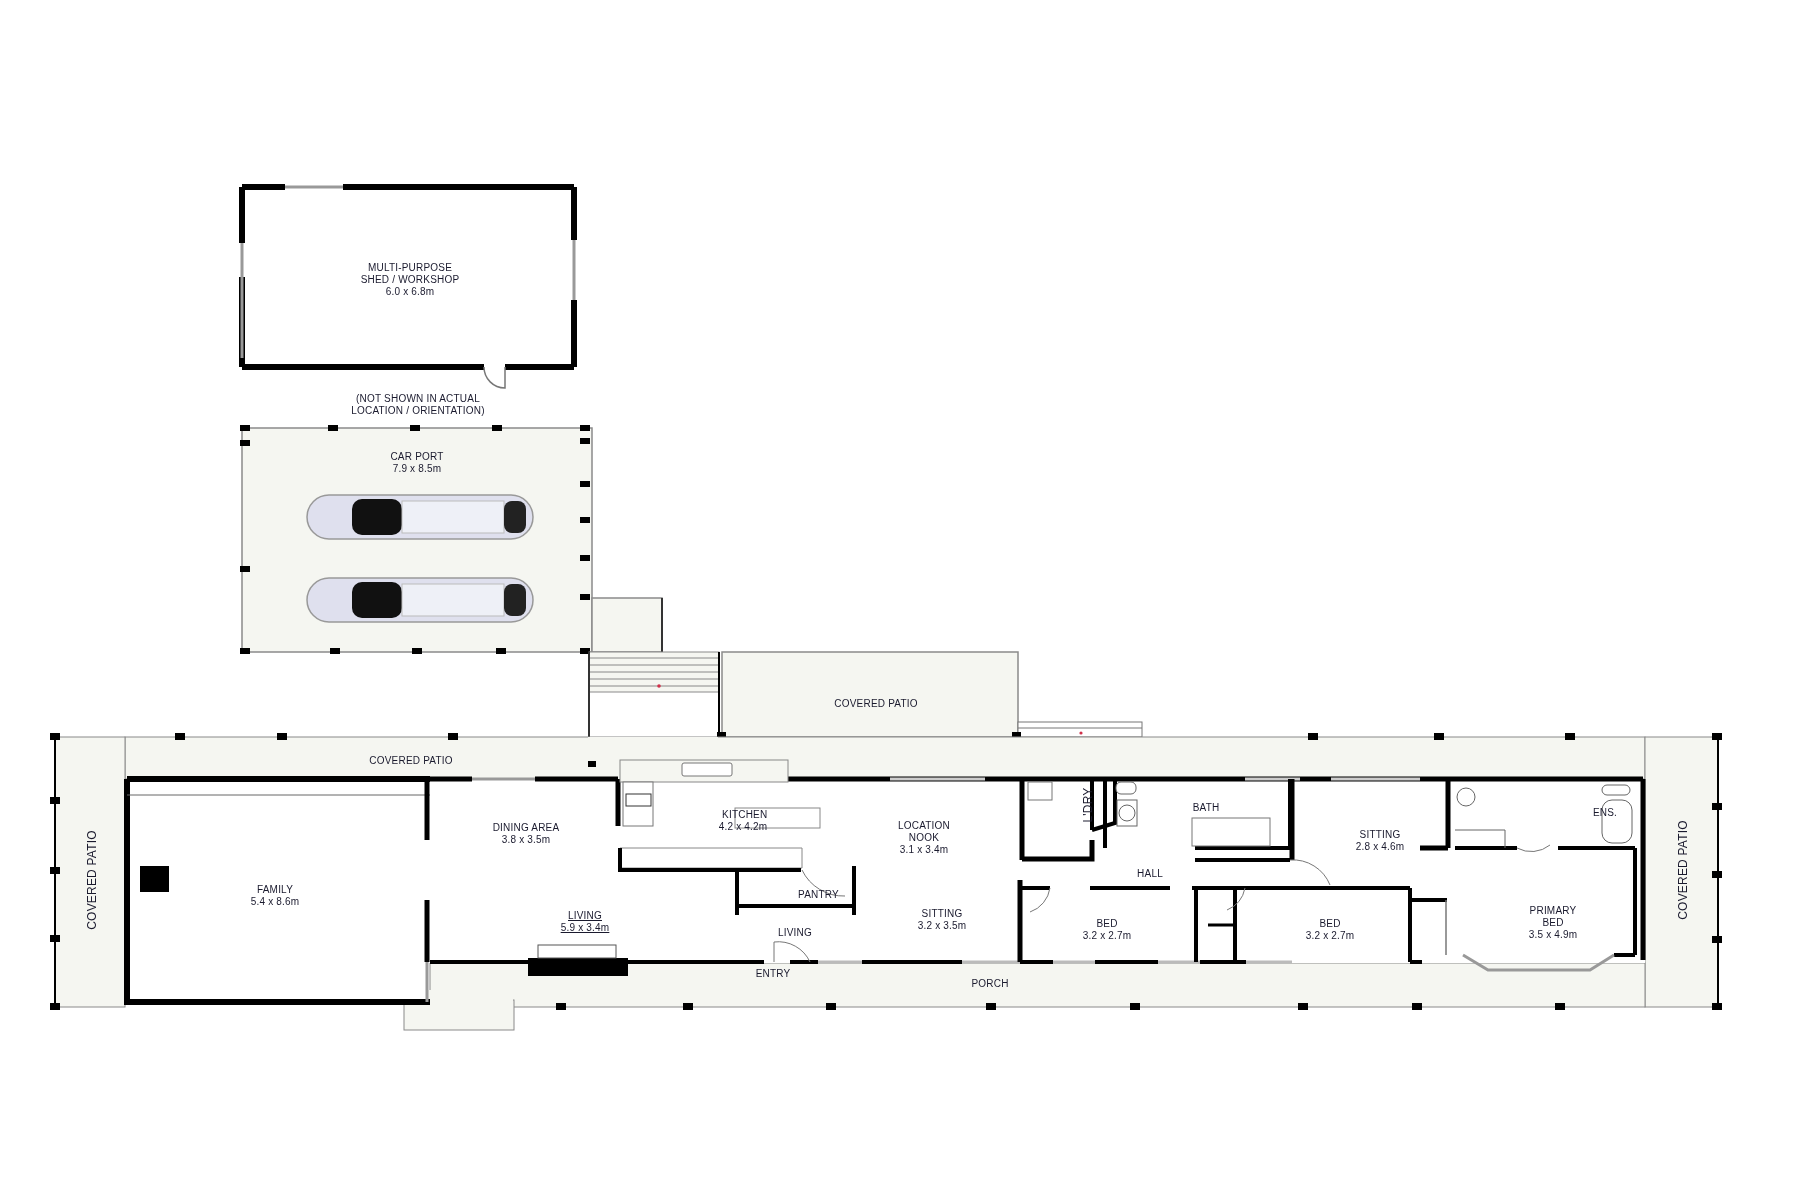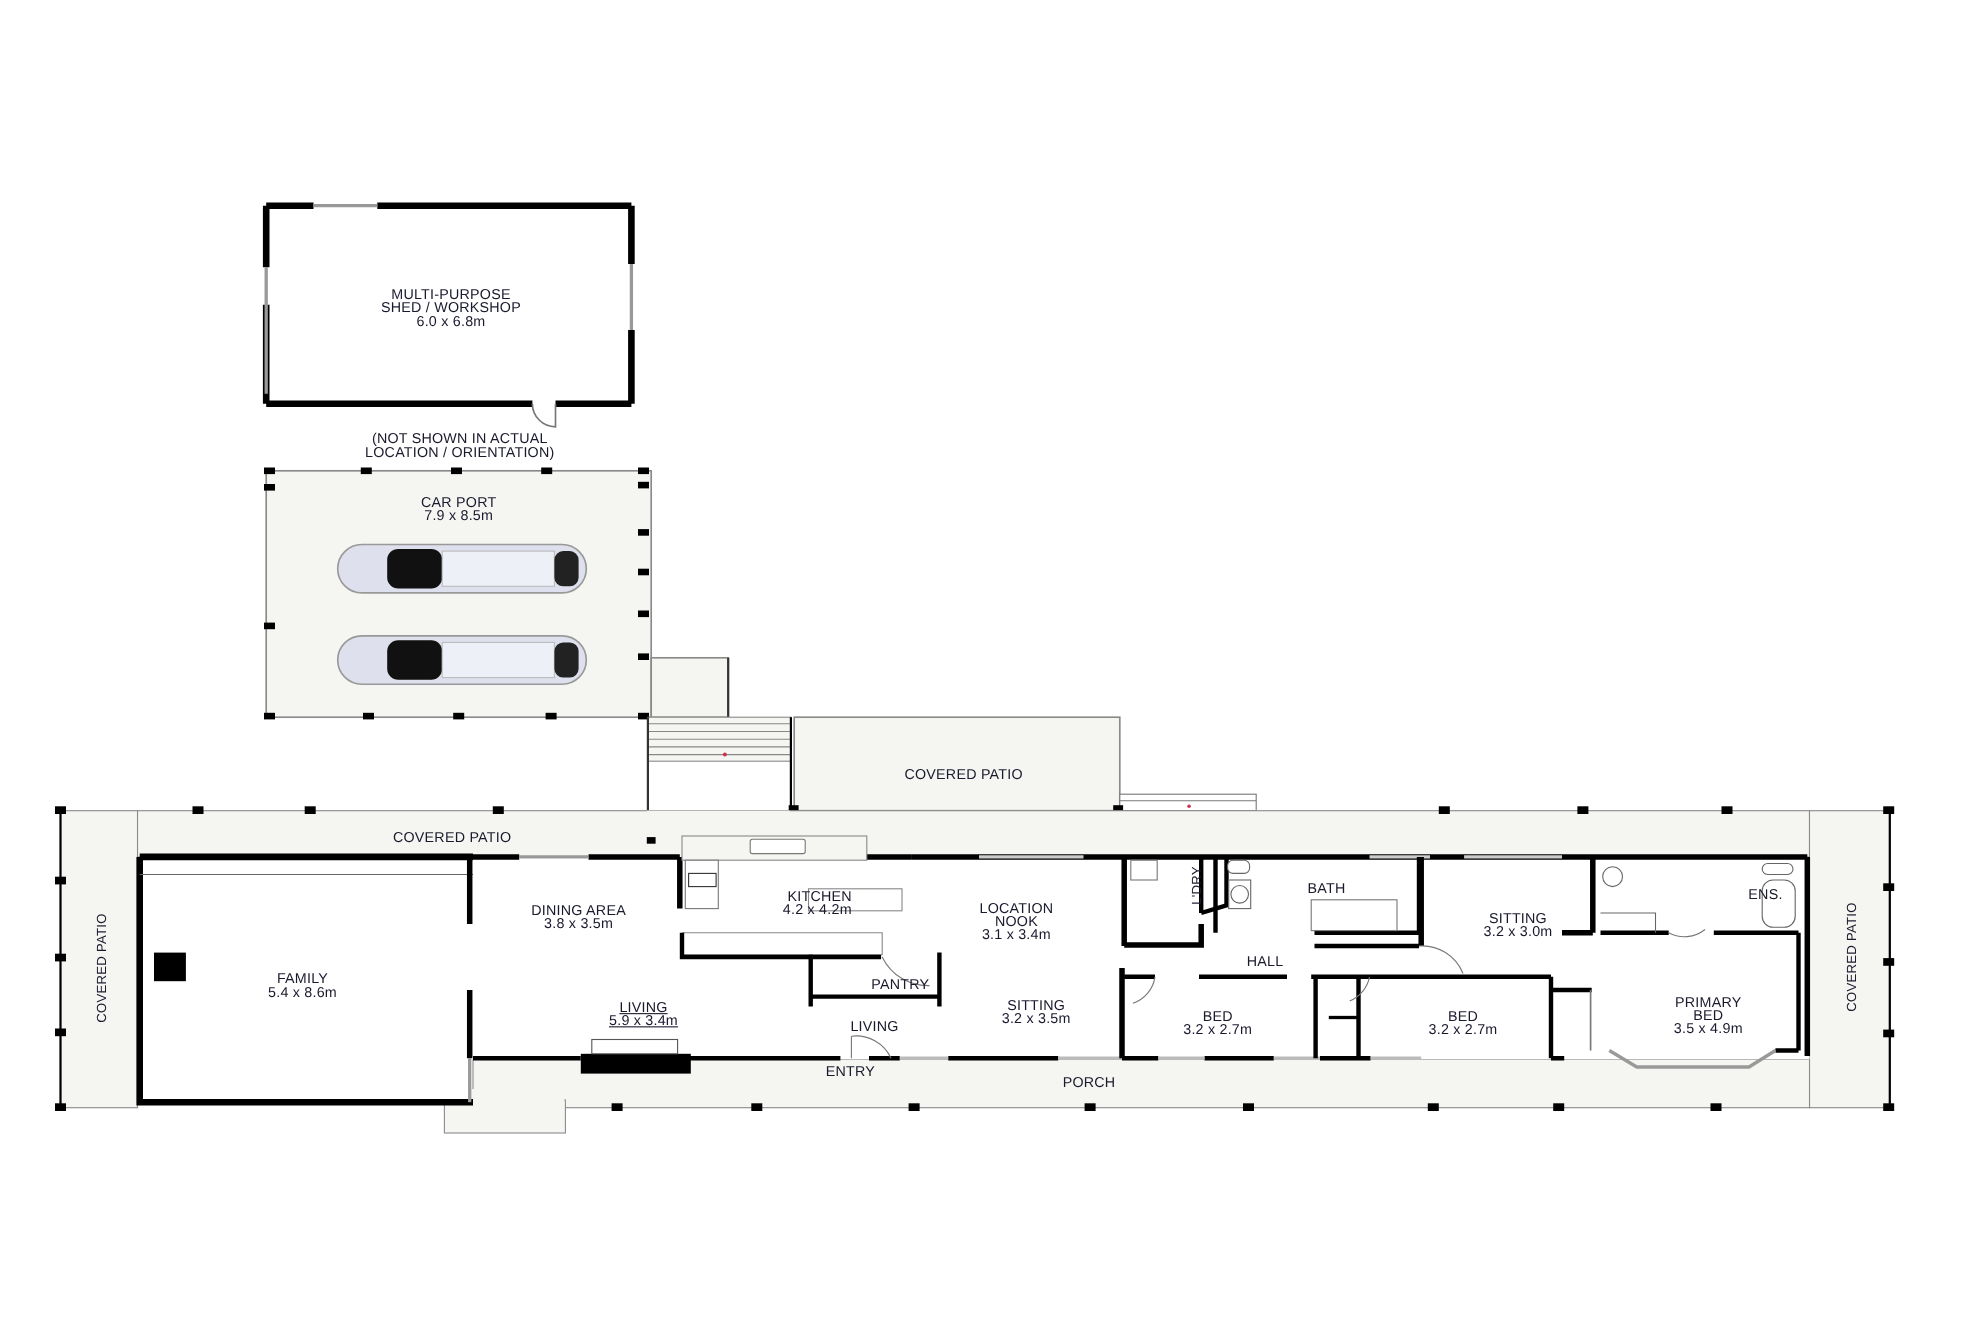--- a/index.html
+++ b/index.html
@@ -1,18 +1,18 @@
 <!DOCTYPE html>
 <html><head>
   <meta charset="utf-8">
   <style>
     html, body { margin: 0; padding: 0; background: #ffffff; }
     body { width: 1800px; height: 1200px; position: relative; overflow: hidden; font-family: "Liberation Sans", sans-serif; }
     #plan { position: absolute; left: 0; top: 0; width: 1800px; height: 1200px; }
-    .lbl { position: absolute; text-align: center; color: #1a1a2e; font-size: 13px; line-height: 12px; letter-spacing: 0.2px; white-space: nowrap; transform: translateX(-50%); }
+    .lbl { position: absolute; text-align: center; color: #1a1a2e; font-size: 10px; line-height: 12px; letter-spacing: 0.2px; white-space: nowrap; transform: translateX(-50%); }
     .lbl span { display: block; }
     .vlbl { position: absolute; color: #1a1a2e; font-size: 12px; letter-spacing: 0.2px; white-space: nowrap; transform: translate(-50%, -50%) rotate(-90deg); }
   </style>
 </head>
 <body>
 
 <svg id="plan" viewBox="0 0 1800 1200" xmlns="http://www.w3.org/2000/svg">
 
   <g>
     <rect x="242" y="187" width="332" height="180" fill="#fff"></rect>
@@ -235,21 +235,21 @@
 <div class="lbl" style="left:795px; top:927px;">LIVING</div>
 <div class="lbl" style="left:942px; top:908px;">
   <span>SITTING</span>
   <span>3.2 x 3.5m</span>
 </div>
 <div class="vlbl" style="left:1088px; top:805px;">L'DRY</div>
 <div class="lbl" style="left:1206px; top:802px;">BATH</div>
 <div class="lbl" style="left:1150px; top:868px;">HALL</div>
 <div class="lbl" style="left:1380px; top:829px;">
   <span>SITTING</span>
-  <span>3.2 x 3.0m</span>
+  <span>2.8 x 4.6m</span>
 </div>
 <div class="lbl" style="left:1557px; top:807px;margin-left:48px;">ENS.</div>
 <div class="lbl" style="left:1107px; top:918px;">
   <span>BED</span>
   <span>3.2 x 2.7m</span>
 </div>
 <div class="lbl" style="left:1330px; top:918px;">
   <span>BED</span>
   <span>3.2 x 2.7m</span>
 </div>

